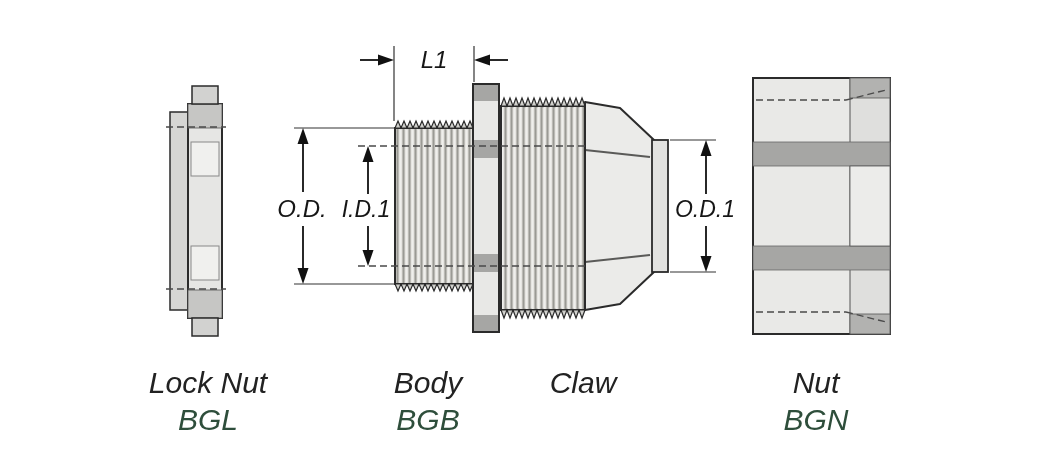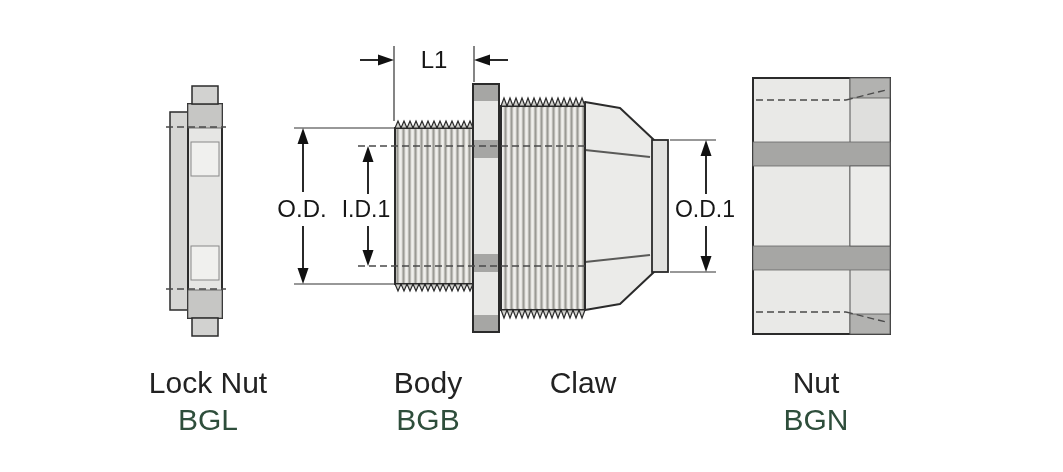--- a/index.html
+++ b/index.html
@@ -1,18 +1,18 @@
 <!DOCTYPE html>
 <html><head>
 <meta charset="utf-8">
 <style>
   html,body{margin:0;padding:0;background:#ffffff;}
   .stage{
     width:1063px;height:472px;background:#ffffff;position:relative;
-    font-family:"Liberation Sans",sans-serif;overflow:hidden;
+    font-family:"Liberation Sans",sans-serif;overflow:hidden;font-style:italic;
   }
   svg{display:block;}
   .dim-text{font-family:"Liberation Sans",sans-serif;font-size:24px;fill:#161616;}
   .dim-text.small{font-size:23px;}
   .part-name{font-family:"Liberation Sans",sans-serif;font-size:30px;fill:#222222;}
   .part-code{font-family:"Liberation Sans",sans-serif;font-size:30px;}
   .dashline{stroke:#4a4a4a;stroke-width:1.3;stroke-dasharray:7 4;fill:none;}
   .extline{stroke:#333333;stroke-width:1.2;fill:none;}
   .dimline{stroke:#111111;stroke-width:1.8;fill:none;}
   .arrowhead{fill:#111111;stroke:none;}

